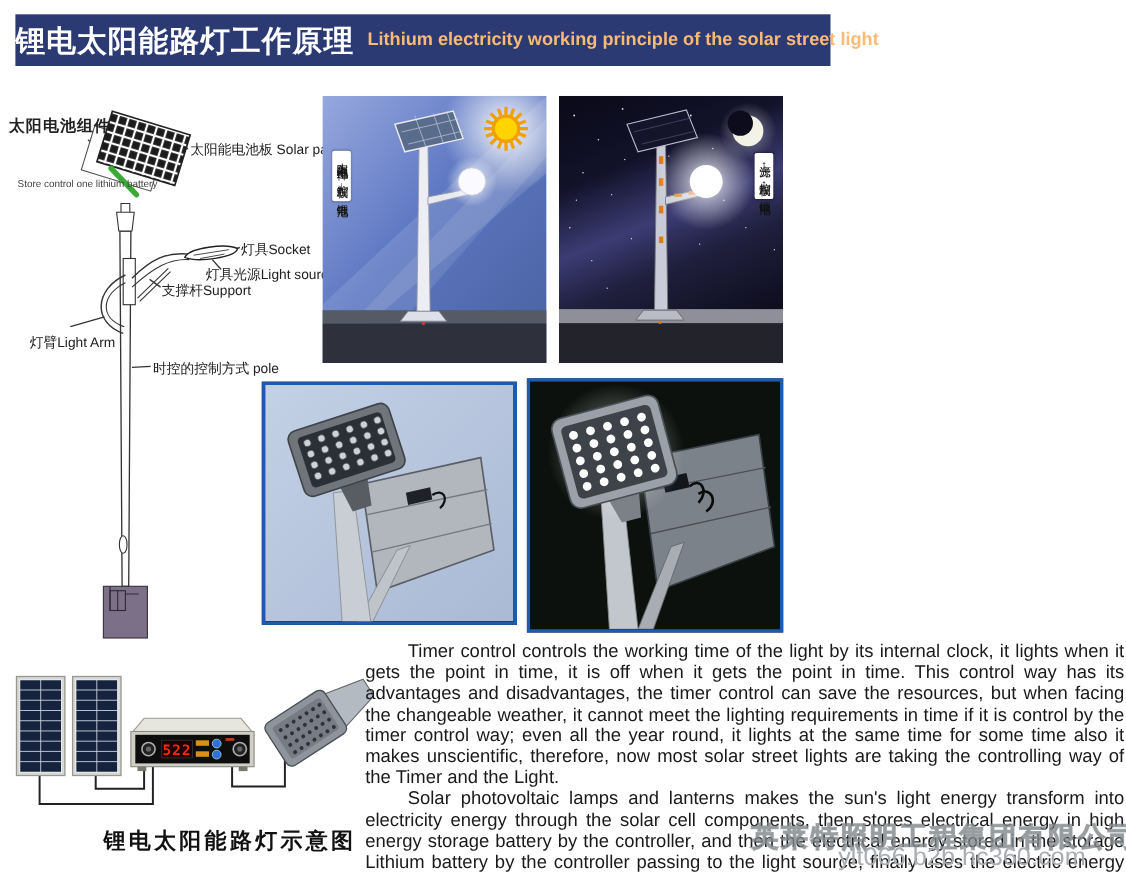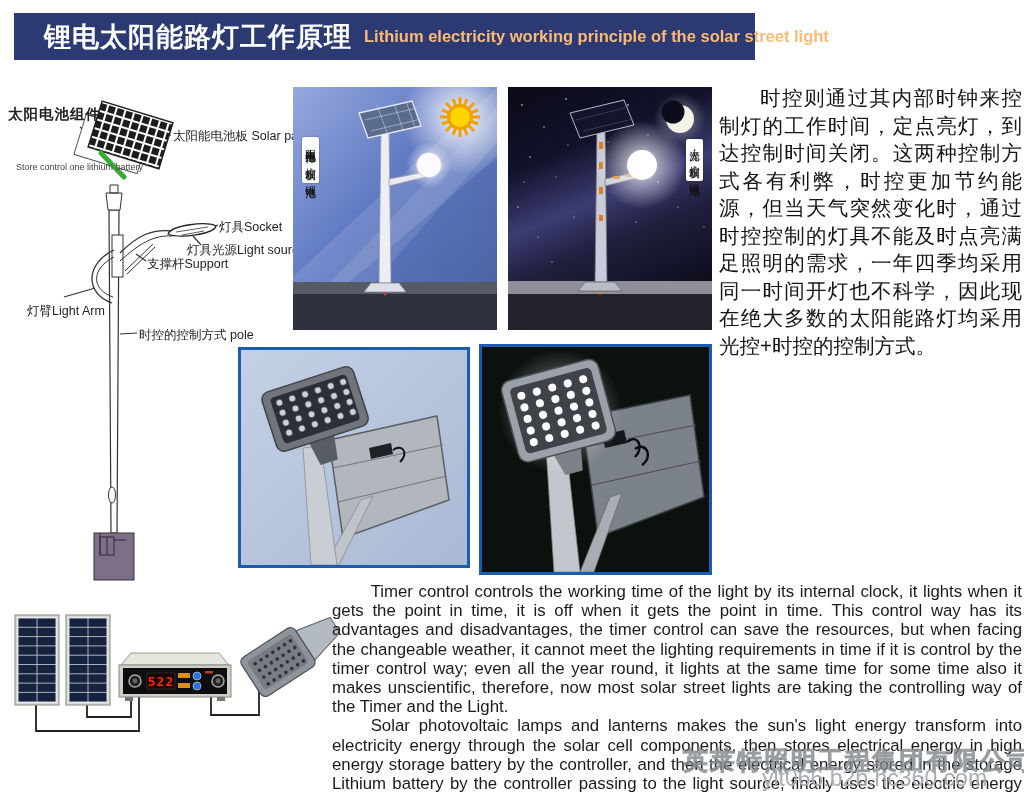--- a/index.html
+++ b/index.html
@@ -1,21 +1,21 @@
 <!DOCTYPE html>
 <html><head>
 <meta charset="utf-8">
 <style>
   html,body{margin:0;padding:0;background:#fff;}
   .page{position:relative;width:1024px;height:793px;background:#ffffff;overflow:hidden;
         font-family:"Liberation Sans","DejaVu Sans",sans-serif;color:#111;}
 
   
   .titlebar{position:absolute;left:14px;top:13px;width:741px;height:47px;background:#2c3a74;
-            display:flex;align-items:center;padding-left:30px;box-sizing:border-box;gap:12px;}
+            display:flex;align-items:center;box-sizing:border-box;gap:12px;}
   .titlebar .t-zh{color:#fff;font-size:27px;font-weight:bold;letter-spacing:1px;white-space:nowrap;}
   .titlebar .t-en{color:#fdba74;font-size:16.5px;font-weight:bold;white-space:nowrap;}
 
   
   .pole-diagram{position:absolute;left:0;top:85px;width:292px;height:502px;}
   .pole-diagram .lbl{position:absolute;font-size:12.5px;color:#222;white-space:nowrap;}
   .lb-batt-zh{left:8px;top:20px;font-size:14.5px !important;font-weight:bold;letter-spacing:1px;}
   .lb-batt-en{left:16px;top:38px;font-size:9px !important;color:#444 !important;margin-top:39px;}
   .lb-panel{left:173px;top:43px;}
   .lb-socket{left:219px;top:134px;}
@@ -363,21 +363,20 @@
             <circle cx="60" cy="88" r="4"></circle>
             <circle cx="76" cy="88" r="4"></circle>
             <circle cx="92" cy="88" r="4"></circle>
             <circle cx="108" cy="88" r="4"></circle>
         </g>
       </g>
     </svg>
   </figure>
 
   <section class="zh-text">
-    <p>时控则通过其内部时钟来控制灯的工作时间，定点亮灯，到达控制时间关闭。这两种控制方式各有利弊，时控更加节约能源，但当天气突然变化时，通过时控控制的灯具不能及时点亮满足照明的需求，一年四季均采用同一时间开灯也不科学，因此现在绝大多数的太阳能路灯均采用光控+时控的控制方式。</p>
   </section>
 
   <div class="schematic">
     <svg width="335" height="160" viewBox="0 0 335 160">
 
       <g stroke="#222" stroke-width="1.8" fill="none">
         <path d="M31,112 L31,138 L134,138 L134,104"></path>
         <path d="M82,112 L82,124 L126,124 L126,104"></path>
         <path d="M206,104 L206,122 L254,122 L254,95"></path>
       </g>
@@ -443,20 +442,21 @@
             <circle cx="257" cy="74" r="1.8"></circle>
             <circle cx="264" cy="74" r="1.8"></circle>
             <circle cx="271" cy="74" r="1.8"></circle>
             <circle cx="278" cy="74" r="1.8"></circle>
             <circle cx="285" cy="74" r="1.8"></circle>
             <circle cx="292" cy="74" r="1.8"></circle>
         </g>
       </g>
     </svg>
   </div>
+  <div class="schematic-caption">锂电太阳能路灯示意图</div>
 
   <section class="en-text">
     <p>Timer control controls the working time of the light by its internal clock, it lights when it gets the point in time, it is off when it gets the point in time. This control way has its advantages and disadvantages, the timer control can save the resources, but when facing the changeable weather, it cannot meet the lighting requirements in time if it is control by the timer control way; even all the year round, it lights at the same time for some time also it makes unscientific, therefore, now most solar street lights are taking the controlling way of the Timer and the Light.</p>
     <p>Solar photovoltaic lamps and lanterns makes the sun's light energy transform into electricity energy through the solar cell components, then stores electrical energy in high energy storage battery by the controller, and then the electrical energy stored in the storage Lithium battery by the controller passing to the light source, finally uses the electric energy transform into light energy for lighting.</p>
   </section>
 
   <div class="watermark-co">英莱特照明工程集团有限公司</div>
   <div class="watermark-url">ylt066.b2b.hc360.com</div>
 
 </div>

